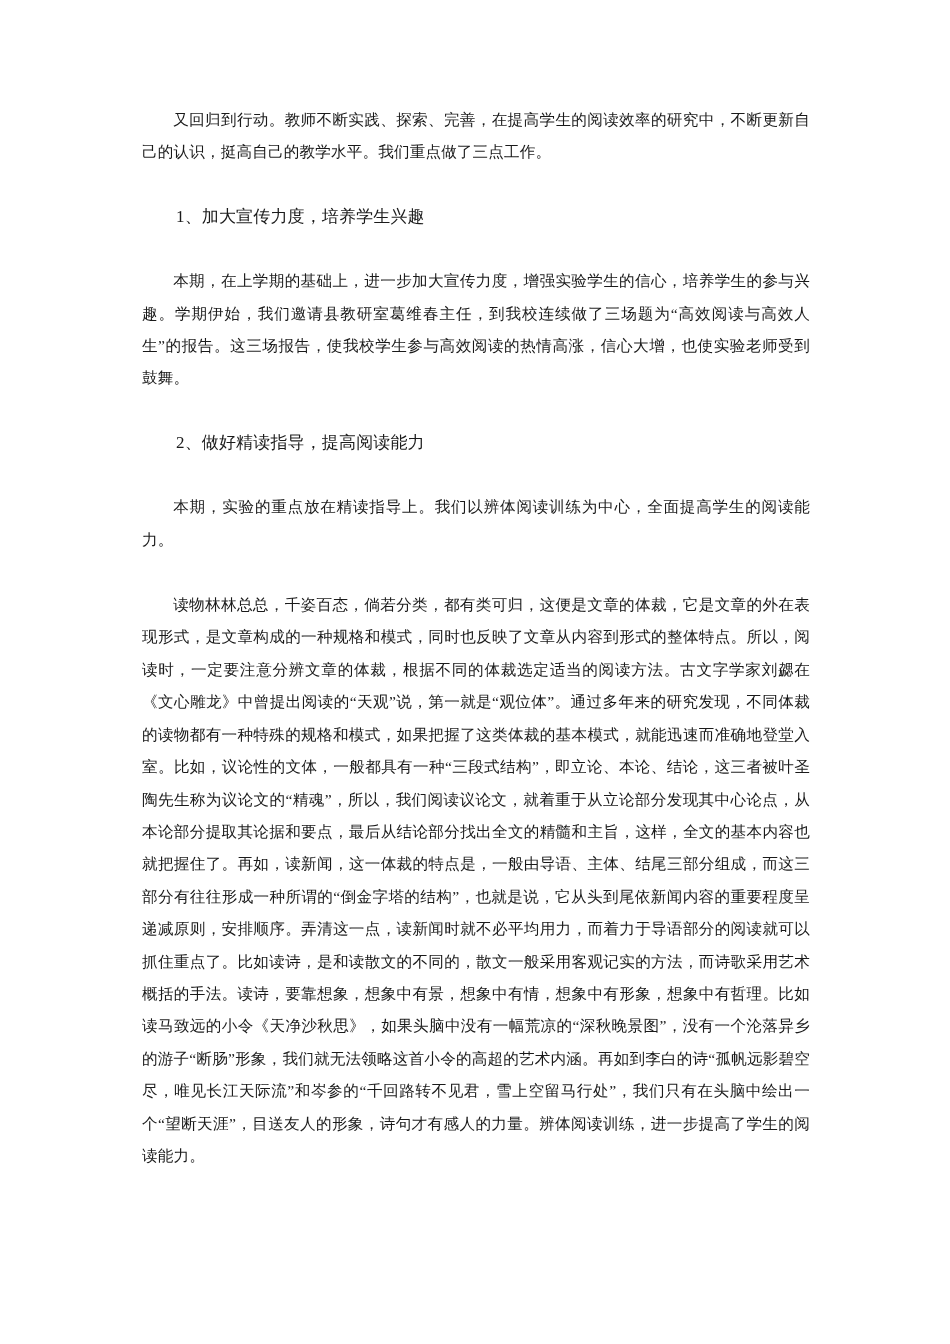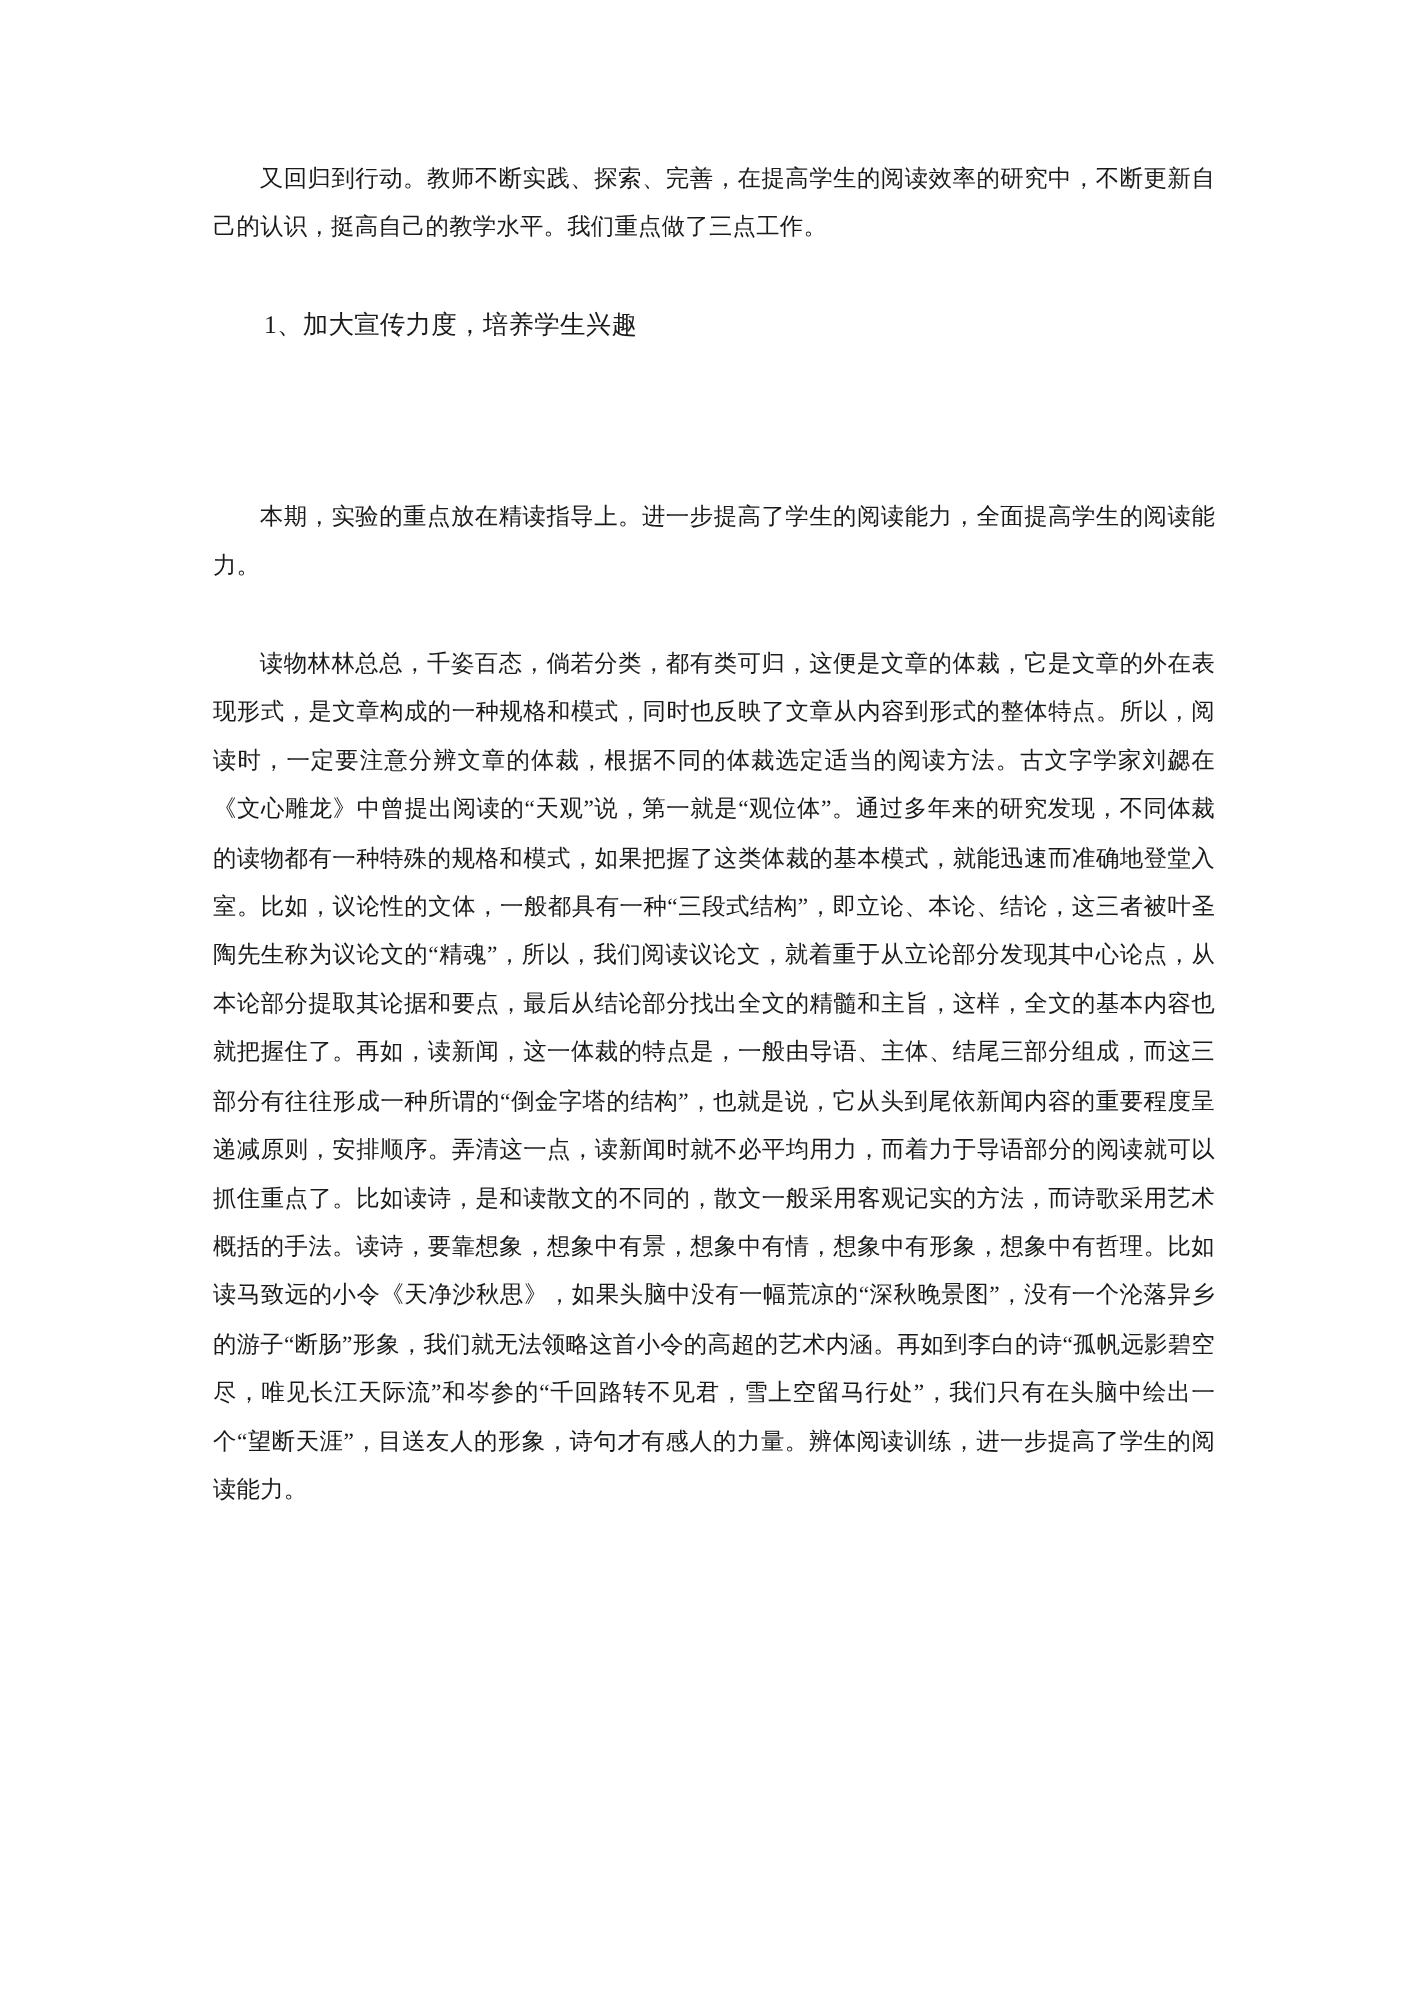--- a/index.html
+++ b/index.html
@@ -55,26 +55,28 @@
   <div class="content">
 
     <p class="para">又回归到行动。教师不断实践、探索、完善，在提高学生的阅读效率的研究中，不断更新自己的认识，挺高自己的教学水平。我们重点做了三点工作。</p>
 
     <div class="gap-sm"></div>
 
     <p class="heading">1、加大宣传力度，培养学生兴趣</p>
 
     <div class="gap-sm"></div>
 
+    <p class="para">本期，在上学期的基础上，进一步加大宣传力度，增强实验学生的信心，培养学生的参与兴趣。学期伊始，我们邀请县教研室葛维春主任，到我校连续做了三场题为“高效阅读与高效人生”的报告。这三场报告，使我校学生参与高效阅读的热情高涨，信心大增，也使实验老师受到鼓舞。</p>
 
     <div class="gap-sm"></div>
 
+    <p class="heading">2、做好精读指导，提高阅读能力</p>
 
     <div class="gap-sm"></div>
 
-    <p class="para">本期，实验的重点放在精读指导上。进一步提高了学生的阅读能力，全面提高学生的阅读能力。</p>
+    <p class="para">本期，实验的重点放在精读指导上。我们以辨体阅读训练为中心，全面提高学生的阅读能力。</p>
 
     <div class="gap-md"></div>
 
     <p class="para">读物林林总总，千姿百态，倘若分类，都有类可归，这便是文章的体裁，它是文章的外在表现形式，是文章构成的一种规格和模式，同时也反映了文章从内容到形式的整体特点。所以，阅读时，一定要注意分辨文章的体裁，根据不同的体裁选定适当的阅读方法。古文字学家刘勰在《文心雕龙》中曾提出阅读的“天观”说，第一就是“观位体”。通过多年来的研究发现，不同体裁的读物都有一种特殊的规格和模式，如果把握了这类体裁的基本模式，就能迅速而准确地登堂入室。比如，议论性的文体，一般都具有一种“三段式结构”，即立论、本论、结论，这三者被叶圣陶先生称为议论文的“精魂”，所以，我们阅读议论文，就着重于从立论部分发现其中心论点，从本论部分提取其论据和要点，最后从结论部分找出全文的精髓和主旨，这样，全文的基本内容也就把握住了。再如，读新闻，这一体裁的特点是，一般由导语、主体、结尾三部分组成，而这三部分有往往形成一种所谓的“倒金字塔的结构”，也就是说，它从头到尾依新闻内容的重要程度呈递减原则，安排顺序。弄清这一点，读新闻时就不必平均用力，而着力于导语部分的阅读就可以抓住重点了。比如读诗，是和读散文的不同的，散文一般采用客观记实的方法，而诗歌采用艺术概括的手法。读诗，要靠想象，想象中有景，想象中有情，想象中有形象，想象中有哲理。比如读马致远的小令《天净沙秋思》，如果头脑中没有一幅荒凉的“深秋晚景图”，没有一个沦落异乡的游子“断肠”形象，我们就无法领略这首小令的高超的艺术内涵。再如到李白的诗“孤帆远影碧空尽，唯见长江天际流”和岑参的“千回路转不见君，雪上空留马行处”，我们只有在头脑中绘出一个“望断天涯”，目送友人的形象，诗句才有感人的力量。辨体阅读训练，进一步提高了学生的阅读能力。</p>
 
   </div>
 </div>
 
 </body></html>

